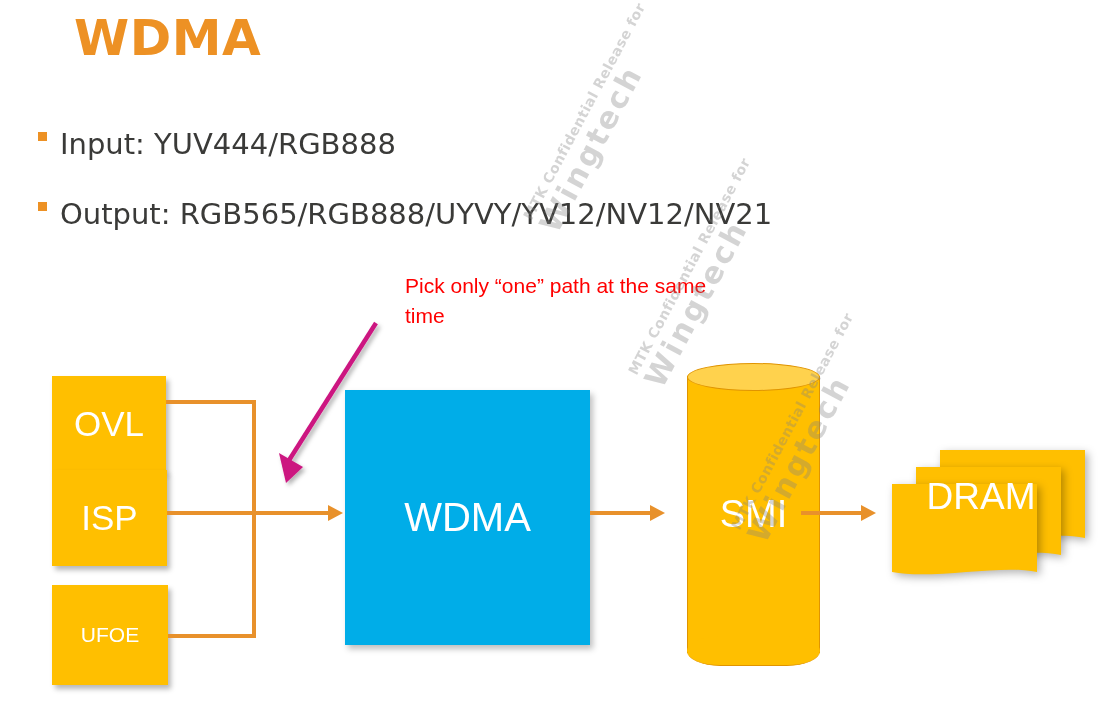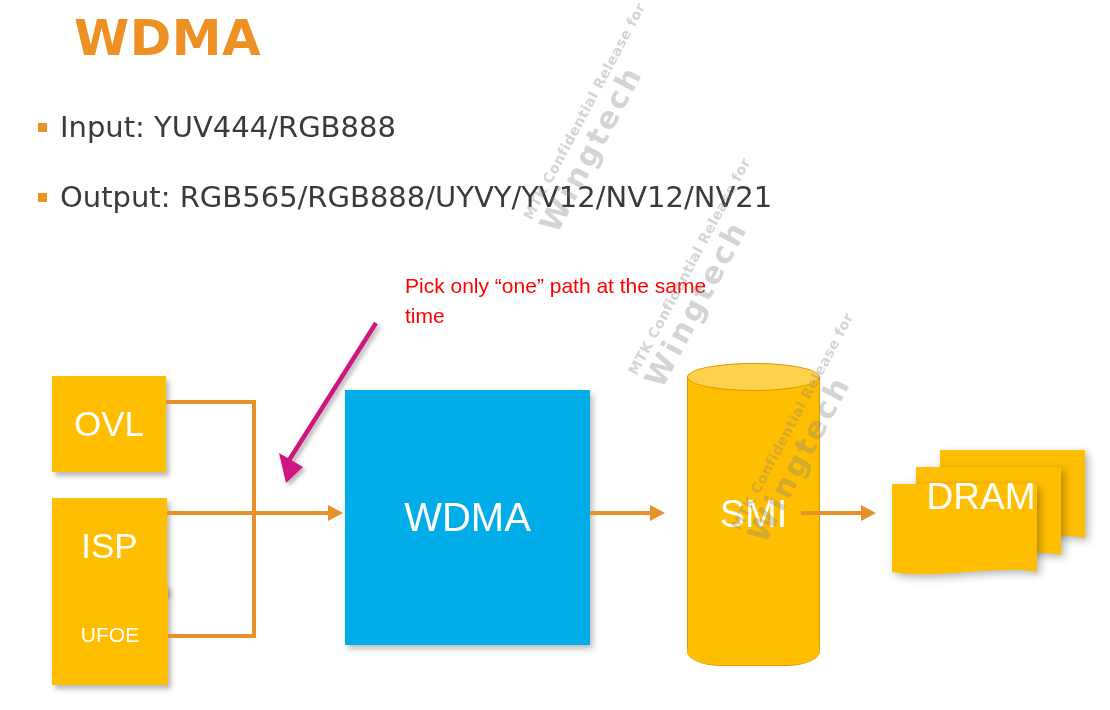--- a/index.html
+++ b/index.html
@@ -45,20 +45,21 @@
     height: 9px;
     background: #ED9124;
     margin-right: 13px;
     flex: 0 0 auto;
   }
   .bullet-text {
     font-family: "DejaVu Sans", sans-serif;
     font-size: 29px;
     color: #3A3A38;
     line-height: 1.1;
+    margin-top: 17px;
   }
   #bullet-1 { top: 112px; }
   #bullet-2 { top: 182px; }
 
   
   #watermark-layer {
     position: absolute;
     left: 0; top: 0;
     width: 1110px; height: 710px;
     pointer-events: none;
@@ -102,21 +103,21 @@
     background: #FFBF00;
     box-shadow: 3px 4px 5px rgba(0,0,0,0.28);
     display: flex;
     align-items: center;
     justify-content: center;
     color: #ffffff;
     font-family: "Liberation Sans", sans-serif;
     box-sizing: border-box;
   }
   #box-ovl  { left: 52px; top: 376px; width: 114px; height: 96px; font-size: 35px; justify-content: center; }
-  #box-isp  { left: 52px; top: 470px; width: 115px; height: 96px; font-size: 35px; margin-top: 28px; }
+  #box-isp  { left: 52px; top: 470px; width: 115px; height: 96px; font-size: 35px; }
   #box-ufoe { left: 52px; top: 585px; width: 116px; height: 100px; font-size: 21px; }
 
   #box-wdma {
     position: absolute;
     left: 345px; top: 390px;
     width: 245px; height: 255px;
     background: #00ADE8;
     box-shadow: 3px 4px 6px rgba(0,0,0,0.25);
     display: flex;
     align-items: center;

